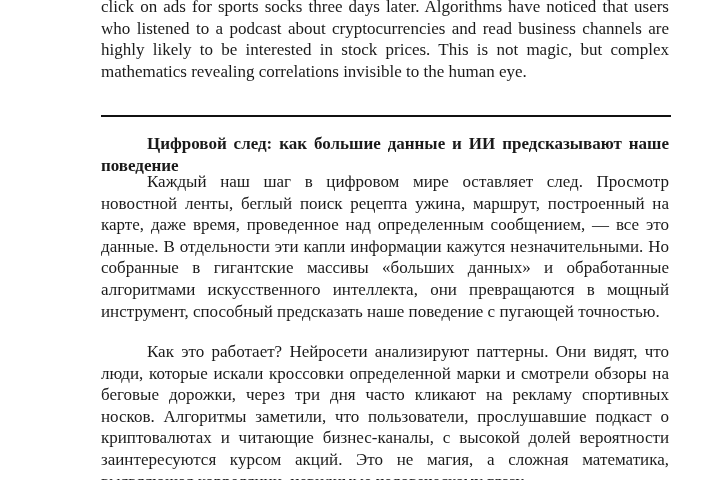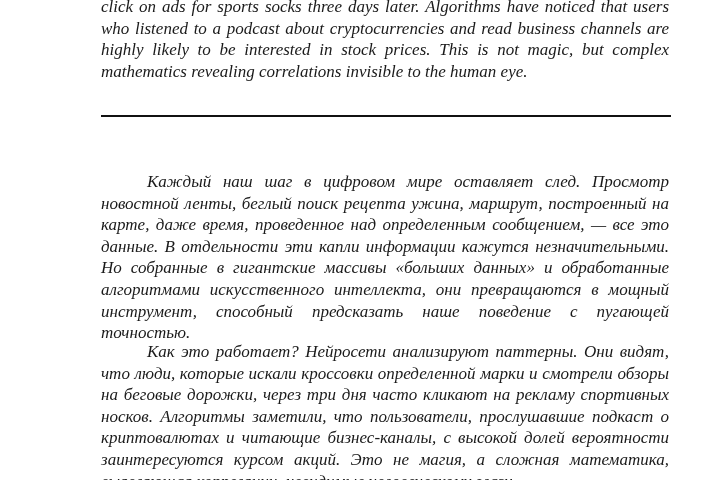--- a/index.html
+++ b/index.html
@@ -9,21 +9,20 @@
     width: 720px;
     height: 480px;
     overflow: hidden;
   }
   .page {
     position: relative;
     width: 720px;
     height: 480px;
     font-family: "Liberation Serif", "DejaVu Serif", serif;
     color: #1a1a1a;
-    font-style: italic;
   }
   .col {
     position: absolute;
     left: 101px;
     width: 568px;
   }
   p {
     margin: 0;
     font-size: 17px;
     line-height: 21.6px;
@@ -49,17 +48,18 @@
   .para2 { top: 341px; }
 </style>
 </head>
 <body>
 
 <div class="page">
   <p class="col top-para">click on ads for sports socks three days later. Algorithms have noticed that users who listened to a podcast about cryptocurrencies and read business channels are highly likely to be interested in stock prices. This is not magic, but complex mathematics revealing correlations invisible to the human eye.</p>
 
   <div class="rule"></div>
 
+  <p class="col heading indent">Цифровой след: как большие данные и ИИ предсказывают наше поведение</p>
 
   <p class="col para1 indent">Каждый наш шаг в цифровом мире оставляет след. Просмотр новостной ленты, беглый поиск рецепта ужина, маршрут, построенный на карте, даже время, проведенное над определенным сообщением, — все это данные. В отдельности эти капли информации кажутся незначительными. Но собранные в гигантские массивы «больших данных» и обработанные алгоритмами искусственного интеллекта, они превращаются в мощный инструмент, способный предсказать наше поведение с пугающей точностью.</p>
 
   <p class="col para2 indent">Как это работает? Нейросети анализируют паттерны. Они видят, что люди, которые искали кроссовки определенной марки и смотрели обзоры на беговые дорожки, через три дня часто кликают на рекламу спортивных носков. Алгоритмы заметили, что пользователи, прослушавшие подкаст о криптовалютах и читающие бизнес-каналы, с высокой долей вероятности заинтересуются курсом акций. Это не магия, а сложная математика, выявляющая корреляции, невидимые человеческому глазу.</p>
 </div>
 
 </body></html>

